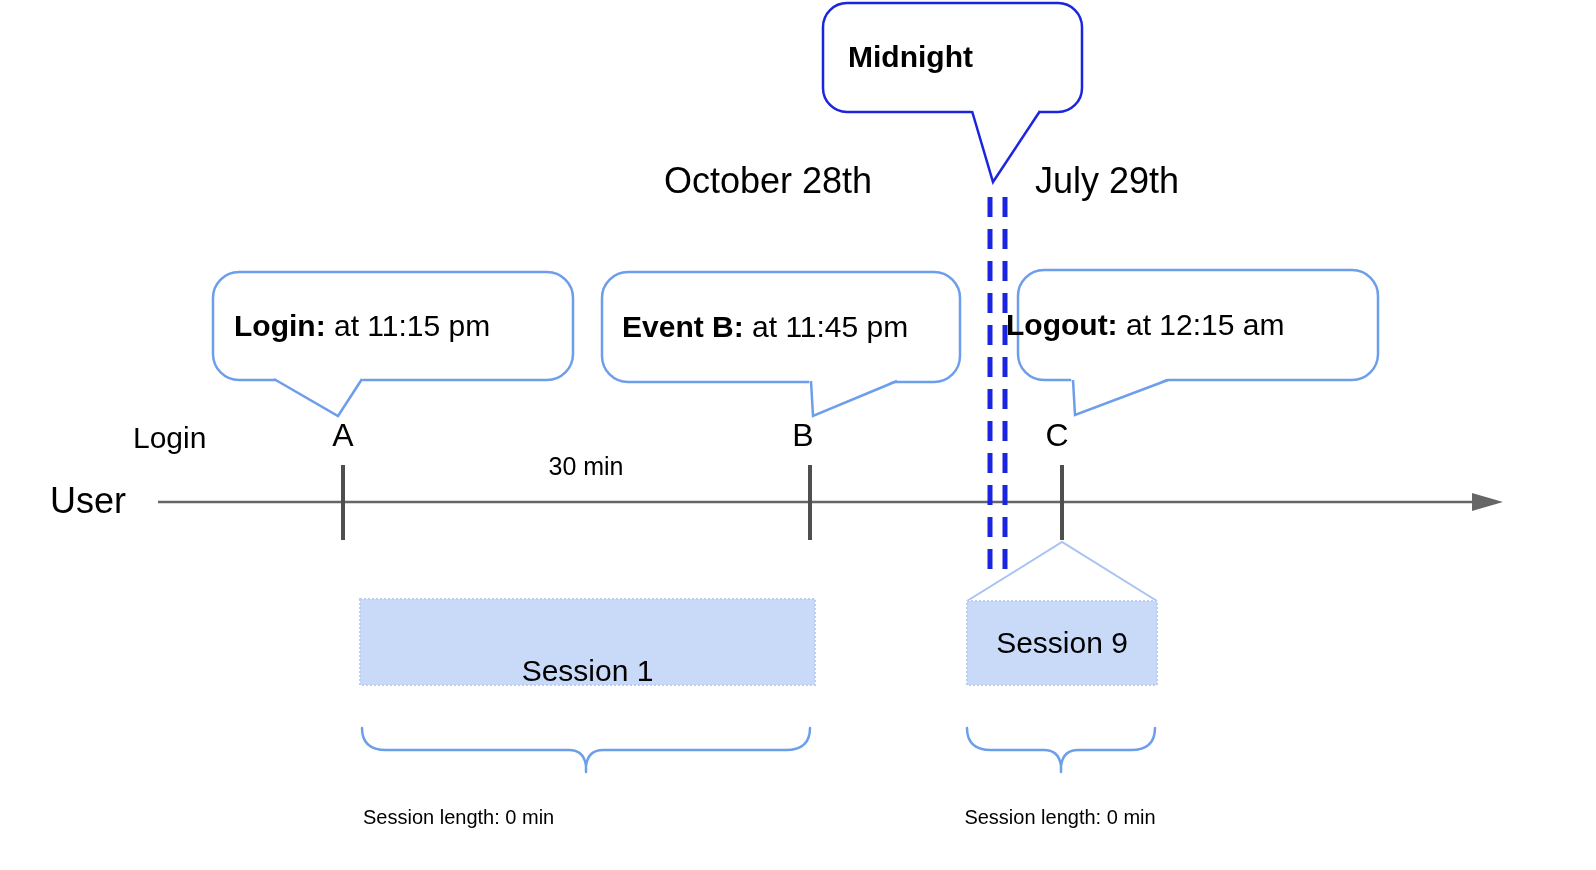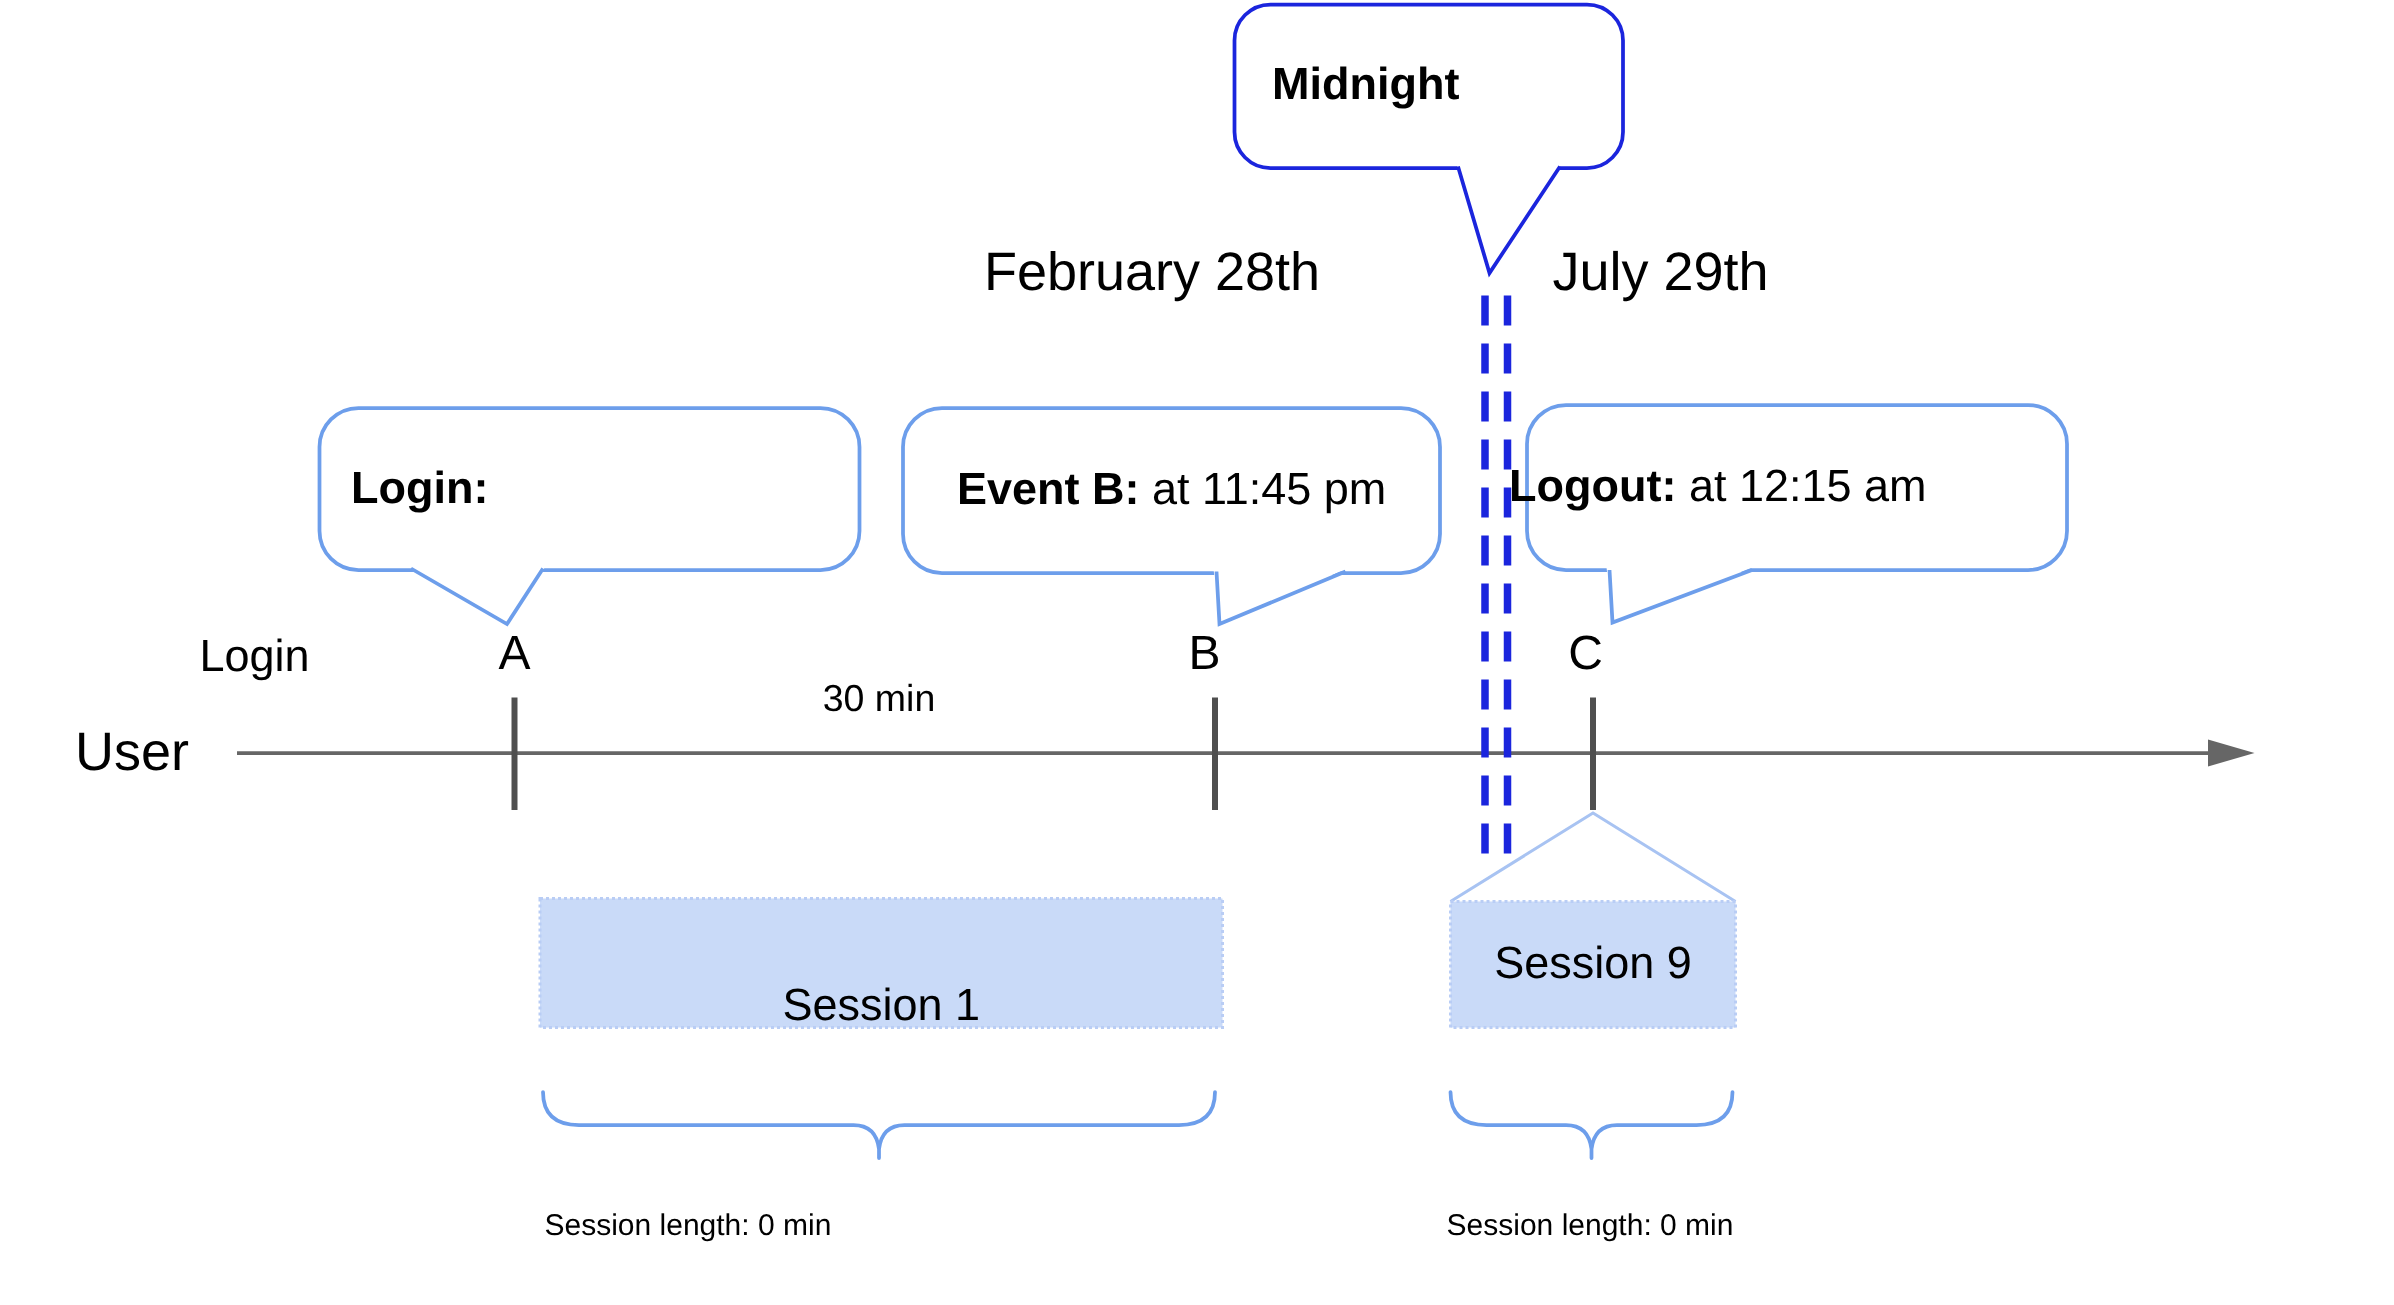--- a/index.html
+++ b/index.html
@@ -74,28 +74,29 @@
     <polygon points="809,379 813,416 898,379" style="fill:#ffffff;"></polygon>
     <path d="M811,381 L813,416 L897,381" style="fill:none;stroke:var(--cornflower);stroke-width:2.5;"></path>
 
     <rect x="1018" y="270" width="360" height="110" rx="26" style="fill:#ffffff;stroke:var(--cornflower);stroke-width:2.5;"></rect>
     <polygon points="1071,378 1075,415 1169,378" style="fill:#ffffff;"></polygon>
     <path d="M1073,380 L1075,415 L1168,380" style="fill:none;stroke:var(--cornflower);stroke-width:2.5;"></path>
   </svg>
 
   <div class="txt" style="left:848px;top:40px;font-size:30px;font-weight:bold;">Midnight</div>
 
-  <div class="txt center date-label" style="left:768px;top:160px;">February 28th</div>
+  <div class="txt center date-label" style="left:768px;top:160px;">October 28th</div>
   <div class="txt center date-label" style="left:1107px;top:160px;">July 29th</div>
 
   <div class="callout-text" style="left:213px;top:272px;width:360px;height:108px;padding-left:21px;box-sizing:border-box;align-items:center;">
     <span class="callout-label">Login:</span>
+      <span class="callout-rest"> at 11:15 pm</span>
   </div>
 
-  <div class="callout-text" style="left:602px;top:272px;width:358px;height:110px;padding-left:36px;box-sizing:border-box;">
+  <div class="callout-text" style="left:602px;top:272px;width:358px;height:110px;padding-left:20px;box-sizing:border-box;">
     <span class="callout-label">Event B:</span>
       <span class="callout-rest"> at 11:45 pm</span>
   </div>
 
   <div class="callout-text" style="left:992px;top:270px;width:360px;height:110px;padding-left:14px;box-sizing:border-box;">
     <span class="callout-label">Logout:</span>
       <span class="callout-rest"> at 12:15 am</span>
   </div>
 
   <div class="txt" style="left:133px;top:421px;font-size:30px;">Login</div>

